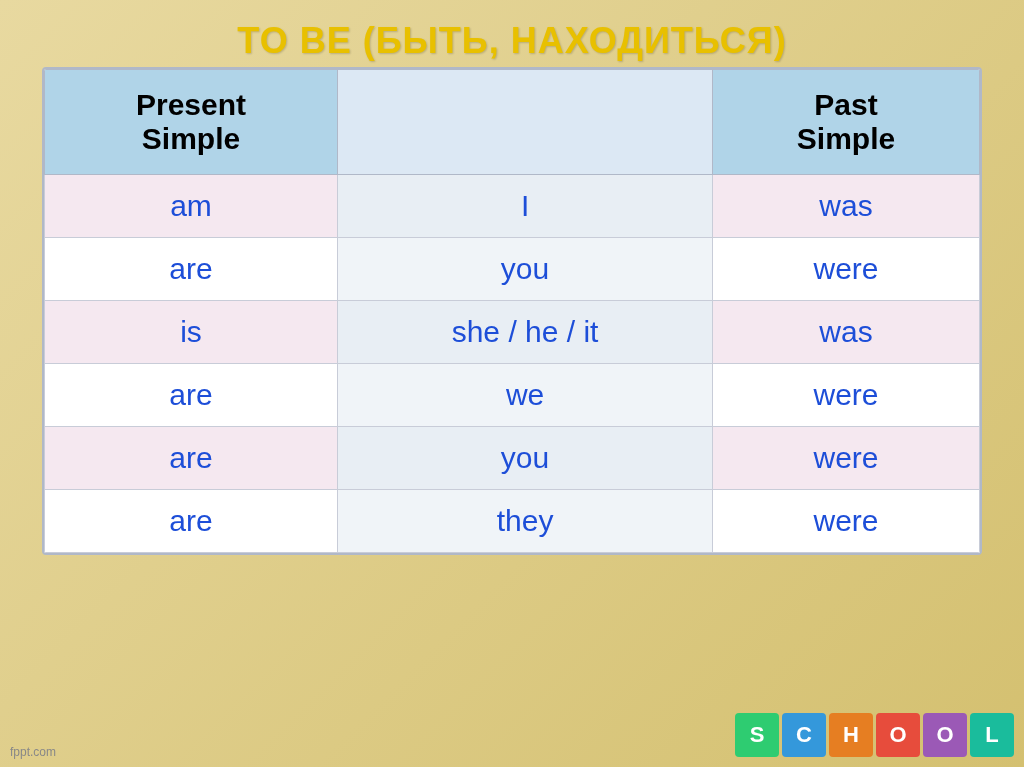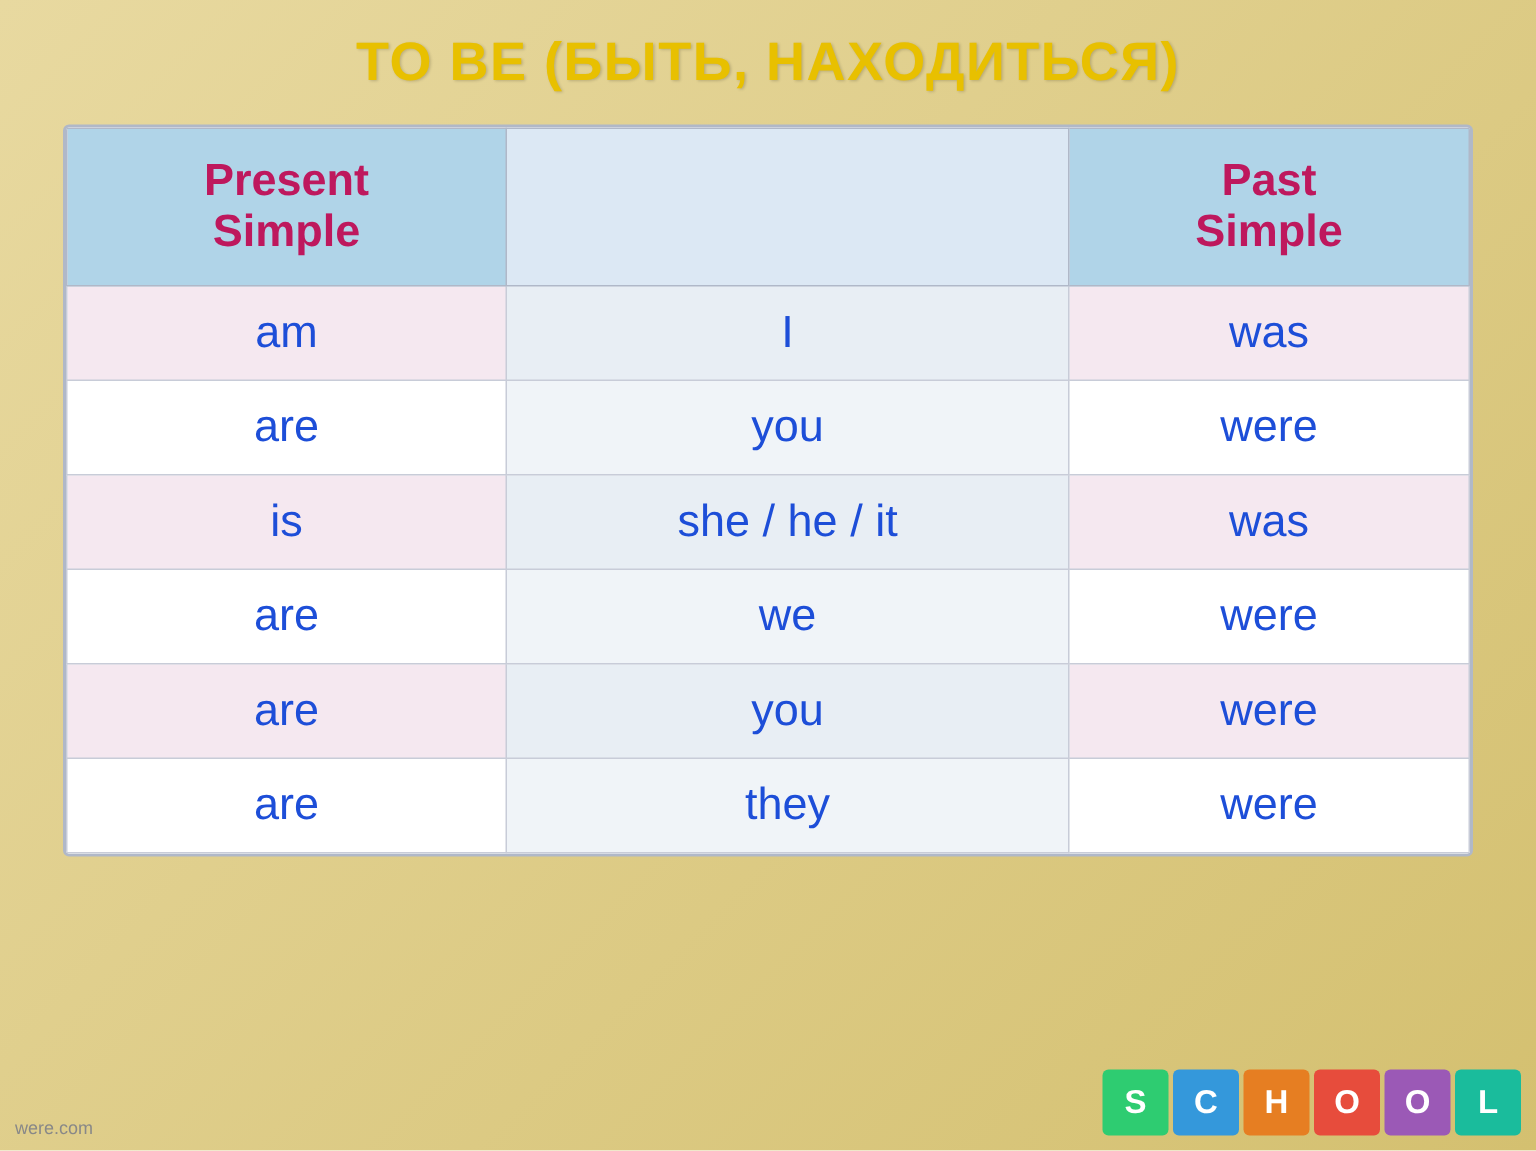--- a/index.html
+++ b/index.html
@@ -24,42 +24,42 @@
       position: relative;
     }
 
     .title {
       color: #e8c000;
       font-size: 36px;
       font-weight: 900;
       text-align: center;
       text-transform: uppercase;
       line-height: 1.25;
-      margin-bottom: 20px;
+      margin-bottom: 4px;
       text-shadow: 1px 1px 2px rgba(0,0,0,0.18);
       letter-spacing: 1px;
     }
 
     .table-wrapper {
       background: white;
       border: 2px solid #b0b8c8;
       border-radius: 4px;
       overflow: hidden;
       width: 940px;
     }
 
     table {
       width: 100%;
       border-collapse: collapse;
       font-size: 30px;
     }
 
     thead tr th {
       background: #b0d4e8;
-      color: #be185d;
+      color: #000000;
       font-weight: 900;
       text-align: center;
       padding: 18px 10px;
       border: 1.5px solid #b0b8c8;
       font-size: 30px;
     }
 
     thead tr th:nth-child(2) {
       background: #dce8f4;
     }
@@ -170,21 +170,21 @@
           </tr>
           <tr>
             <td>are</td>
             <td>they</td>
             <td>were</td>
           </tr>
         </tbody>
     </table>
   </div>
 
-  <div class="watermark">were.com</div>
+  <div class="watermark">fppt.com</div>
 
   <div class="school-logo" id="school-logo">
       <div class="school-block block-s">S</div>
       <div class="school-block block-c">C</div>
       <div class="school-block block-h">H</div>
       <div class="school-block block-o1">O</div>
       <div class="school-block block-o2">O</div>
       <div class="school-block block-l">L</div>
     </div>
 

